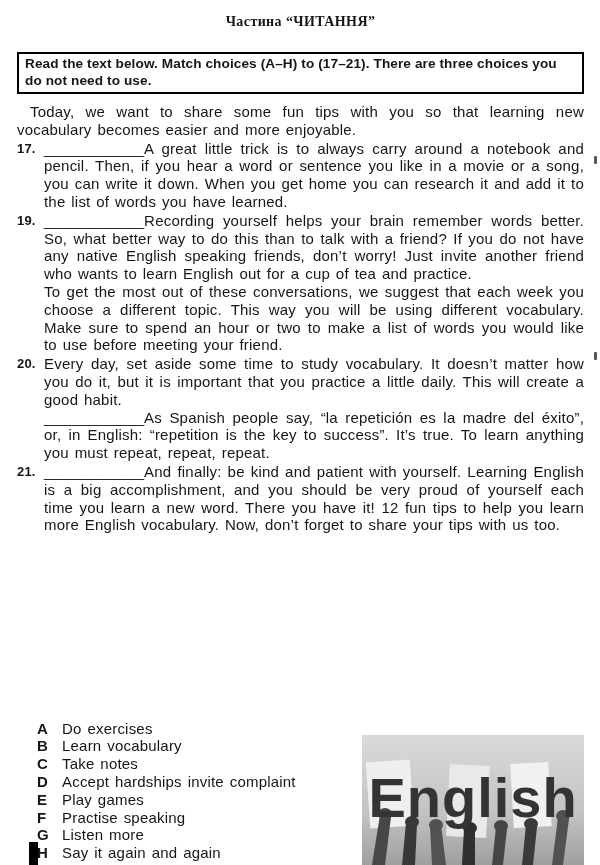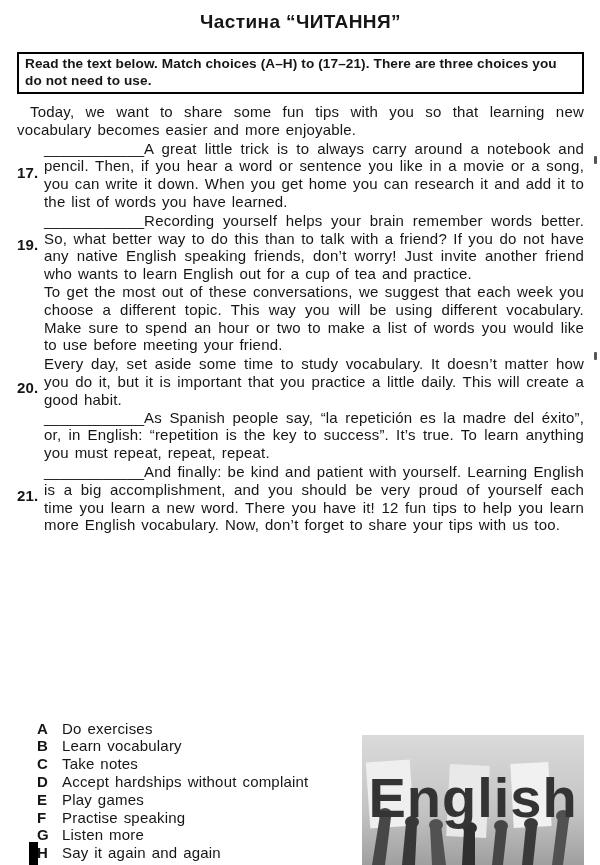--- a/index.html
+++ b/index.html
@@ -1,36 +1,36 @@
 <!DOCTYPE html>
 <html><head>
 <meta charset="utf-8">
 <style>
   * { margin:0; padding:0; box-sizing:border-box; }
   html,body { width:600px; height:865px; }
   body { background:#ffffff; font-family:"Liberation Sans", sans-serif; color:#161616; }
   .page { position:relative; width:600px; height:865px; overflow:hidden;
           display:flex; flex-direction:column; padding:12px 16px 0 17px; }
 
-  .title-uk, .title-en { text-align:center; font-weight:bold; font-size:19px;
-          line-height:19px; letter-spacing:.4px; }
+  .title-uk, .title-en { text-align:center; font-weight:bold; font-size:14px;
+          line-height:19px; letter-spacing:.4px;font-family:Liberation Serif, serif; }
   .task-label { font-weight:bold; font-size:15px; margin-top:12px; }
 
   .instruction-box { border:2px solid #000; margin-top:21px; padding:2px 6px 3px;
           font-weight:bold; font-size:13.6px; line-height:16.5px; letter-spacing:.1px; }
 
   .article-title { text-align:center; font-size:15.5px; font-weight:bold;
           margin-top:11px; letter-spacing:.3px; }
 
   .text { font-size:15px; line-height:17.8px; letter-spacing:.2px;
           word-spacing:1.5px; text-align:justify; }
   .intro { margin-top:9px; text-indent:13px; }
 
   .item { display:flex; margin-top:1px; }
-  .num  { flex:0 0 27px; font-weight:bold; font-size:15px; line-height:17.8px;margin-top:24px; }
+  .num  { flex:0 0 27px; font-weight:bold; font-size:13px; line-height:17.8px; }
   .item-body { flex:1; min-width:0; }
   .item-body p { text-align:justify; }
   .blank { letter-spacing:0; word-spacing:0; white-space:nowrap; }
 
   .bottom { margin-top:auto; display:flex; align-items:flex-end; }
   .choices { flex:1; padding-left:20px; padding-bottom:3px; }
   .choice { display:flex; }
   .choice-letter { flex:0 0 25px; font-weight:bold; }
   .choice-text { flex:1; text-align:left; }
 
@@ -98,21 +98,21 @@
       <div class="choice">
         <span class="choice-letter">B</span>
         <span class="choice-text">Learn vocabulary</span>
       </div>
       <div class="choice">
         <span class="choice-letter">C</span>
         <span class="choice-text">Take notes</span>
       </div>
       <div class="choice">
         <span class="choice-letter">D</span>
-        <span class="choice-text">Accept hardships without complaint</span>
+        <span class="choice-text">Accept hardships invite complaint</span>
       </div>
       <div class="choice">
         <span class="choice-letter">E</span>
         <span class="choice-text">Play games</span>
       </div>
       <div class="choice">
         <span class="choice-letter">F</span>
         <span class="choice-text">Practise speaking</span>
       </div>
       <div class="choice">

